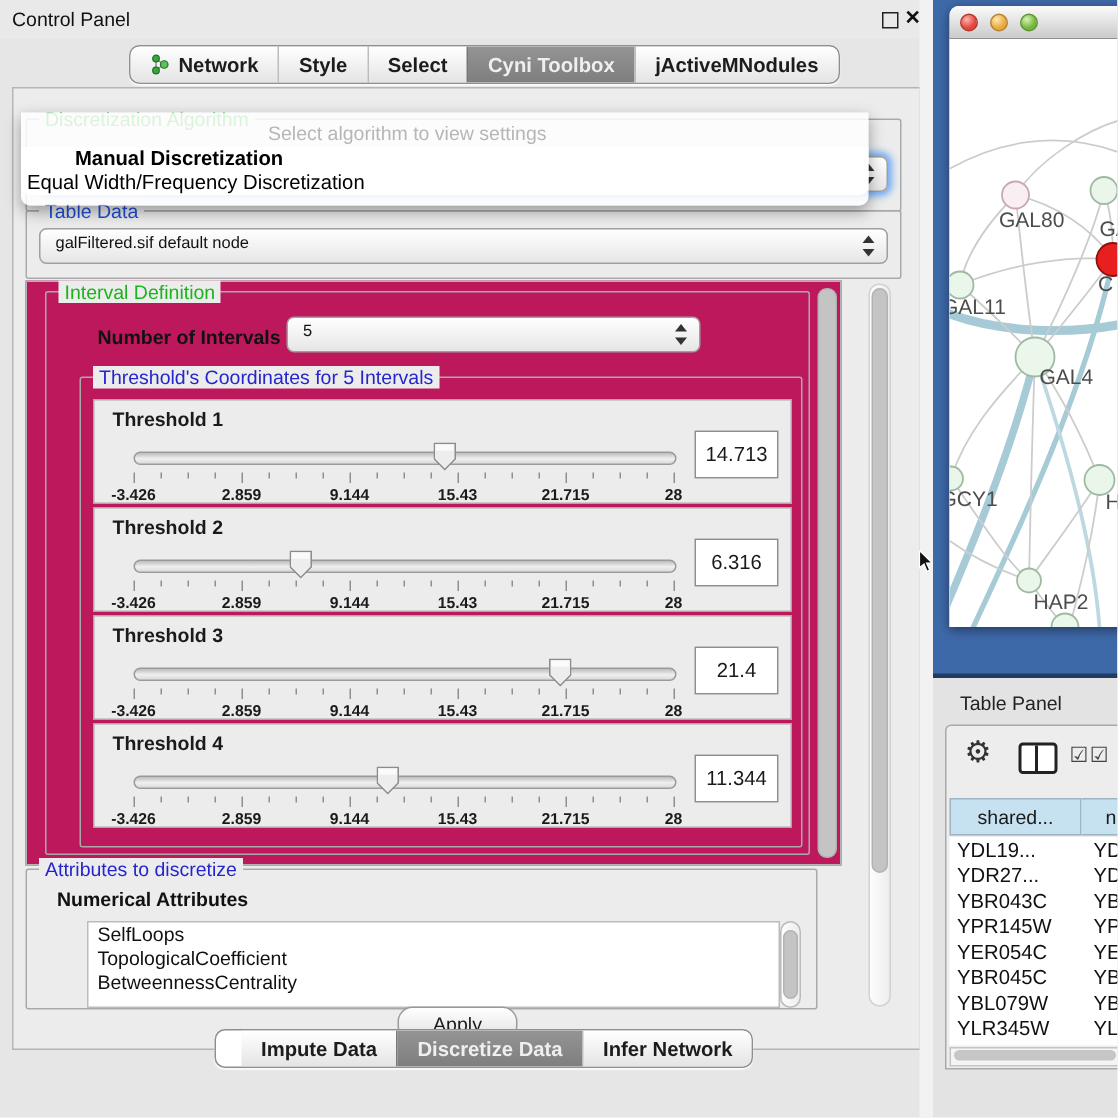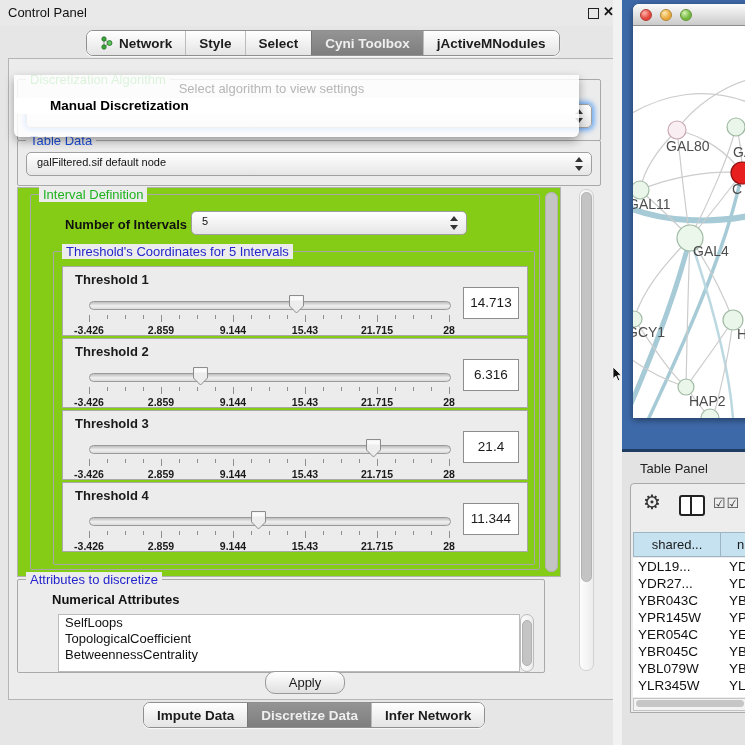--- a/index.html
+++ b/index.html
@@ -14,21 +14,21 @@
   .close-icon{left:603px;top:4px;font-size:13px;font-weight:bold;color:#111;}
 
   .seg-group{display:flex;height:24px;border:1px solid #8f8f8f;border-radius:7px;overflow:hidden;
              background:#fff;box-shadow:0 1px 1px rgba(255,255,255,.8);}
   .seg{display:flex;align-items:center;padding:0 13px;font-size:13.5px;font-weight:600;color:#1c1c1c;
        background:linear-gradient(#ffffff,#e4e4e4);border-left:1px solid #bcbcbc;white-space:nowrap;}
   .seg:first-child{border-left:none;}
   .seg.selected{background:linear-gradient(#949494,#7e7e7e);color:#efefef;border-left:1px solid #777;}
   .seg .net-ic{margin-right:6px;}
   .seg-top{left:86px;top:30px;}
-  .seg-bottom{left:143px;top:702px;}
+  .seg-bottom{left:143px;top:686px;padding-left:17px;}
 
   .content{left:8px;top:58px;width:604px;height:640px;background:#ececec;border:1px solid #b5b5b5;}
 
   .gbox{position:absolute;border:1px solid #a9a9a9;border-radius:2px;}
   .gbox>.gtitle{position:absolute;top:-8px;left:8px;background:#ececec;padding:0 4px;font-size:13px;}
   .gt-green{color:#1db31d;}
   .gt-blue{color:#2525cd;}
   .gt-dark{color:#1d4ed8;}
 
   .mcombo{position:absolute;height:22px;border:1px solid #9f9f9f;border-radius:5px;
@@ -41,21 +41,21 @@
   .arrows:after{bottom:0;border-top:5px solid #333;}
 
   .popup{position:absolute;left:5px;top:16px;width:565px;height:62px;z-index:6;
          background:rgba(255,255,255,.84);border-radius:0 0 6px 6px;
          box-shadow:0 4px 10px rgba(0,0,0,.35);}
   .p-prompt{margin-top:6px;text-align:center;padding-right:50px;color:#b6b6b6;font-size:13px;}
   .p-items{background:#fff;margin-top:2px;border-radius:0 0 6px 6px;}
   .p-item{padding:0 4px;height:16px;line-height:16px;font-size:13.5px;color:#000;}
   .p-item.b{font-weight:bold;padding-left:36px;}
 
-  .scrollpane{left:8px;top:128px;width:542px;height:388px;border:1px solid #b3b3b3;background:#84cc16;}
+  .scrollpane{left:8px;top:128px;width:542px;height:388px;border:1px solid #b3b3b3;background:#be185d;}
   .vthumb{position:absolute;background:#c4c4c4;border:1px solid #b2b2b2;border-radius:6px;}
   .vtrack{position:absolute;background:linear-gradient(90deg,#fdfdfd,#ededed);border:1px solid #d2d2d2;border-radius:7px;}
 
   .bold-label{position:absolute;font-weight:bold;font-size:13px;color:#111;white-space:nowrap;}
 
   .thr-row{position:absolute;left:8px;width:464px;height:68px;border:1px solid #a9a9a9;background:#ececec;}
   .t-label{position:absolute;left:12px;top:5px;font-weight:bold;font-size:13px;}
   .slider{position:absolute;left:26px;top:26px;width:368px;height:40px;}
   .track{position:absolute;left:0;top:8px;width:360px;height:7px;border:1px solid #9a9a9a;border-radius:5px;
          background:linear-gradient(#bdbdbd,#f0f0f0 55%,#dadada);}
@@ -160,20 +160,21 @@
       <div class="mcombo" style="left:8px;top:11px;width:564px;">
         <span class="cval">galFiltered.sif default node</span>
         <span class="arrows"></span>
       </div>
     </div>
 
     <div class="popup">
       <div class="p-prompt">Select algorithm to view settings</div>
       <div class="p-items">
         <div class="p-item b">Manual Discretization</div>
+        <div class="p-item">Equal Width/Frequency Discretization</div>
       </div>
     </div>
 
     <div class="scrollpane abs">
       <div class="gbox" style="left:12px;top:6px;width:508px;height:374px;">
         <span class="gtitle gt-green">Interval Definition</span>
         <span class="bold-label" style="left:34px;top:22px;">Number of Intervals</span>
         <div class="mcombo" style="left:160px;top:16px;width:274px;">
           <span class="cval">5</span>
           <span class="arrows"></span>
@@ -354,21 +355,21 @@
       </div>
       <div class="vthumb" style="left:527px;top:4px;width:11px;height:378px;"></div>
     </div>
 
     <div class="vtrack" style="left:570px;top:130px;width:13px;height:480px;">
       <div class="vthumb" style="left:1px;top:2px;width:9px;height:388px;"></div>
     </div>
 
     <div class="gbox" style="left:8px;top:520px;width:526px;height:92px;">
       <span class="gtitle gt-blue">Attributes to discretize</span>
-      <span class="bold-label" style="left:34px;top:12px;">Numerical Attributes</span>
+      <span class="bold-label" style="left:20px;top:12px;">Numerical Attributes</span>
       <div class="attr-list" id="attr-list">
           <div class="attr-item">SelfLoops</div>
           <div class="attr-item">TopologicalCoefficient</div>
           <div class="attr-item">BetweennessCentrality</div>
         </div>
       <div class="vtrack" style="left:502px;top:34px;width:12px;height:56px;border-color:#bbb;">
         <div class="vthumb" style="left:1px;top:5px;width:8px;height:44px;"></div>
       </div>
     </div>
 

